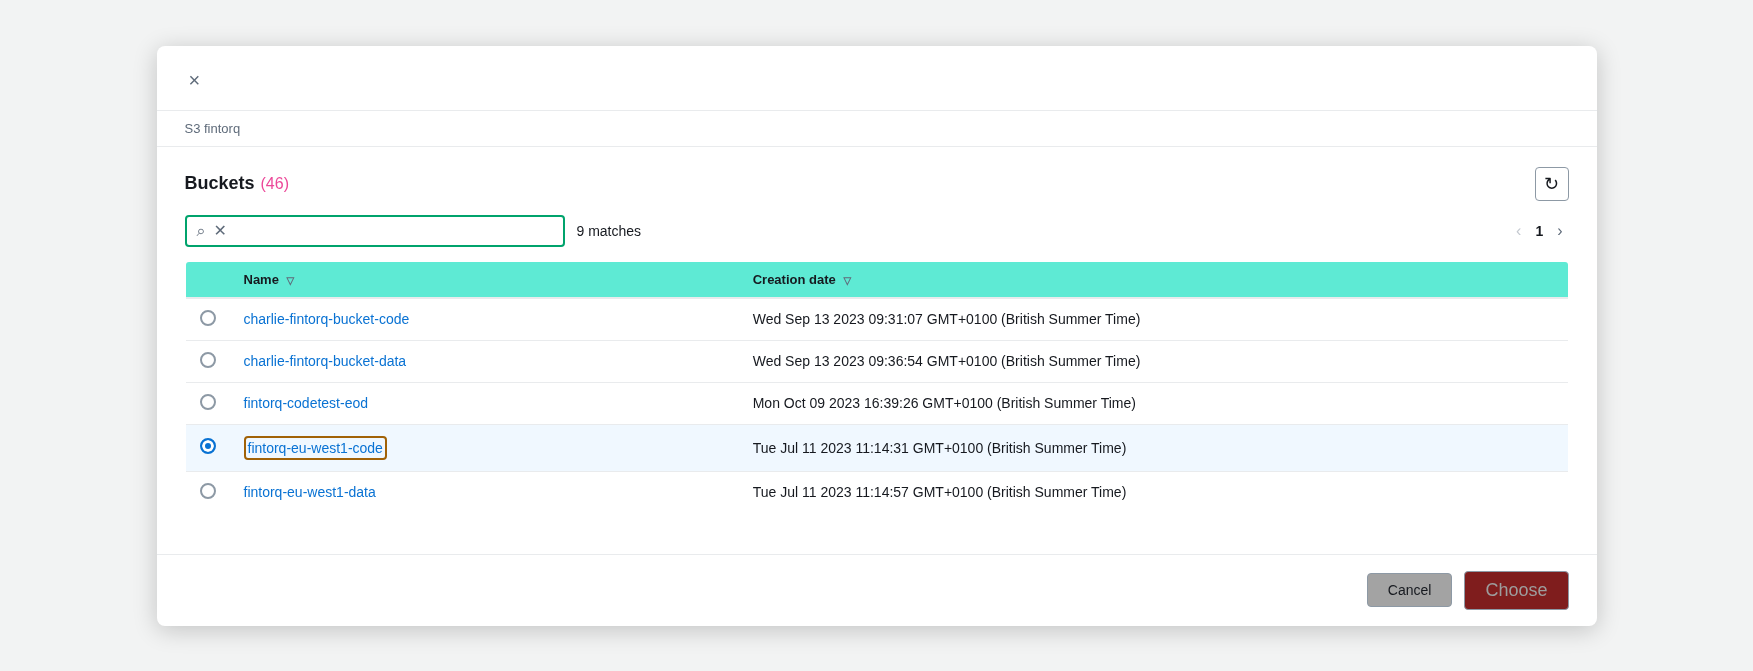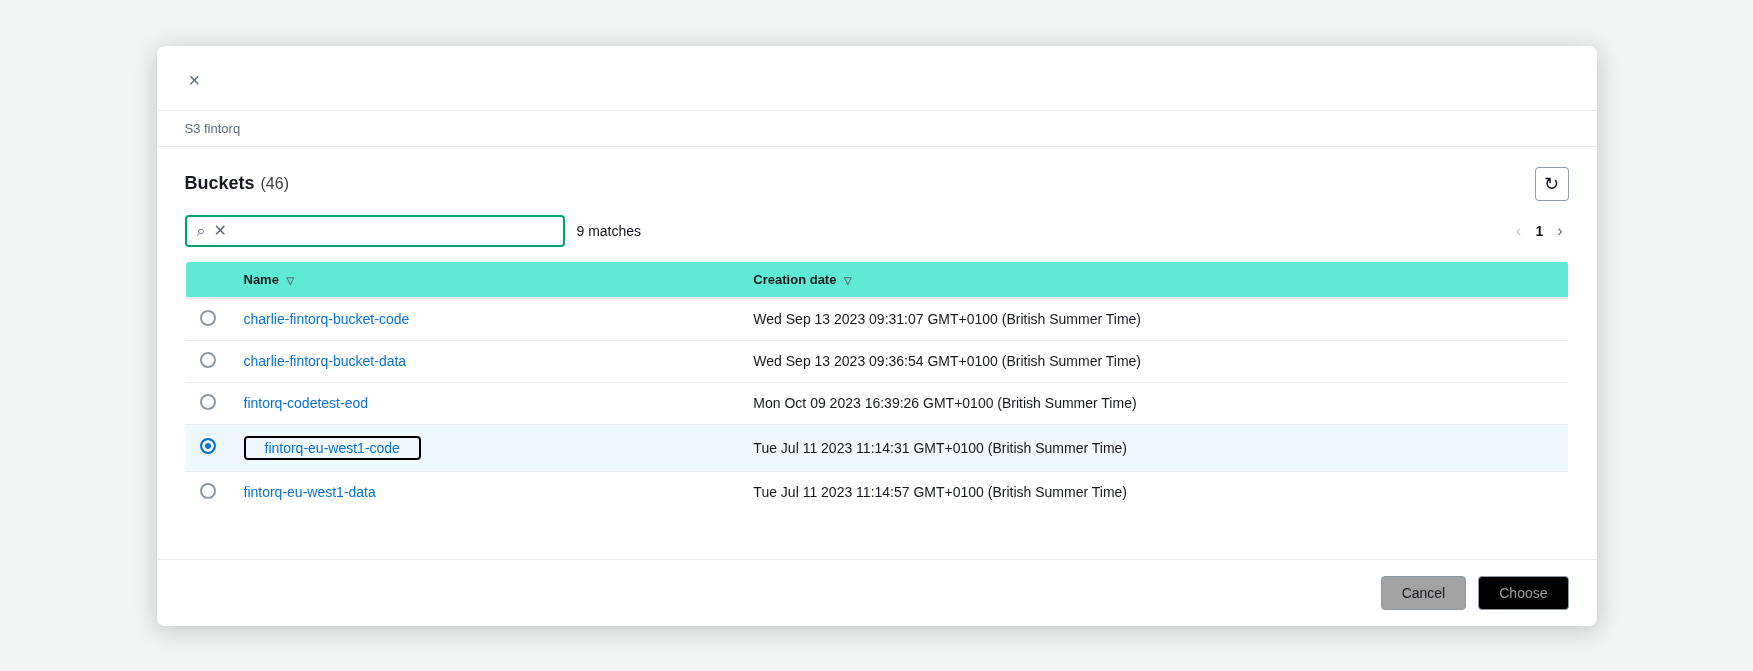--- a/index.html
+++ b/index.html
@@ -56,21 +56,21 @@
       padding: 20px 28px;
     }
     .section-title {
       font-size: 18px;
       font-weight: 700;
       color: #16191f;
     }
     .section-count {
       font-size: 16px;
       font-weight: 400;
-      color: #404040;
+      color: #ec4899;
       margin-left: 6px;
     }
     .refresh-btn {
       background: #fff;
       border: 1px solid #8d99a5;
       border-radius: 4px;
       cursor: pointer;
       width: 34px;
       height: 34px;
       display: flex;
@@ -192,47 +192,47 @@
       color: #0972d3;
       text-decoration: none;
       cursor: pointer;
     }
     .selected-row td { background: #f0f8ff; }
     .selected-name-wrapper {
       display: inline-flex;
       align-items: center;
     }
     .selected-name-box {
-      border: 2px solid #000000;
-      border-radius: 4px;
-      padding: 2px 19px;
+      border: 2px solid #a16207;
+      border-radius: 4px;
+      padding: 2px 2px;
     }
     .dialog-footer {
       display: flex;
       align-items: center;
       justify-content: flex-end;
       gap: 12px;
       padding: 16px 28px;
       border-top: 1px solid #e9ebed;
     }
     .cancel-btn {
       background: #a3a3a3;
       border: 1px solid #8d99a5;
       border-radius: 4px;
       padding: 8px 20px;
       font-size: 14px;
       cursor: pointer;
       color: #16191f;
     }
     .choose-btn {
-      background: #000000;
+      background: #7f1d1d;
       border: 1px solid #8d99a5;
       border-radius: 4px;
       padding: 8px 20px;
-      font-size: 14px;
+      font-size: 18px;
       cursor: pointer;
       color: #9d9d9d;
     }
     .section-header-row {
       display: flex;
       align-items: center;
       justify-content: space-between;
       margin-bottom: 14px;
     }
     .section-left {

